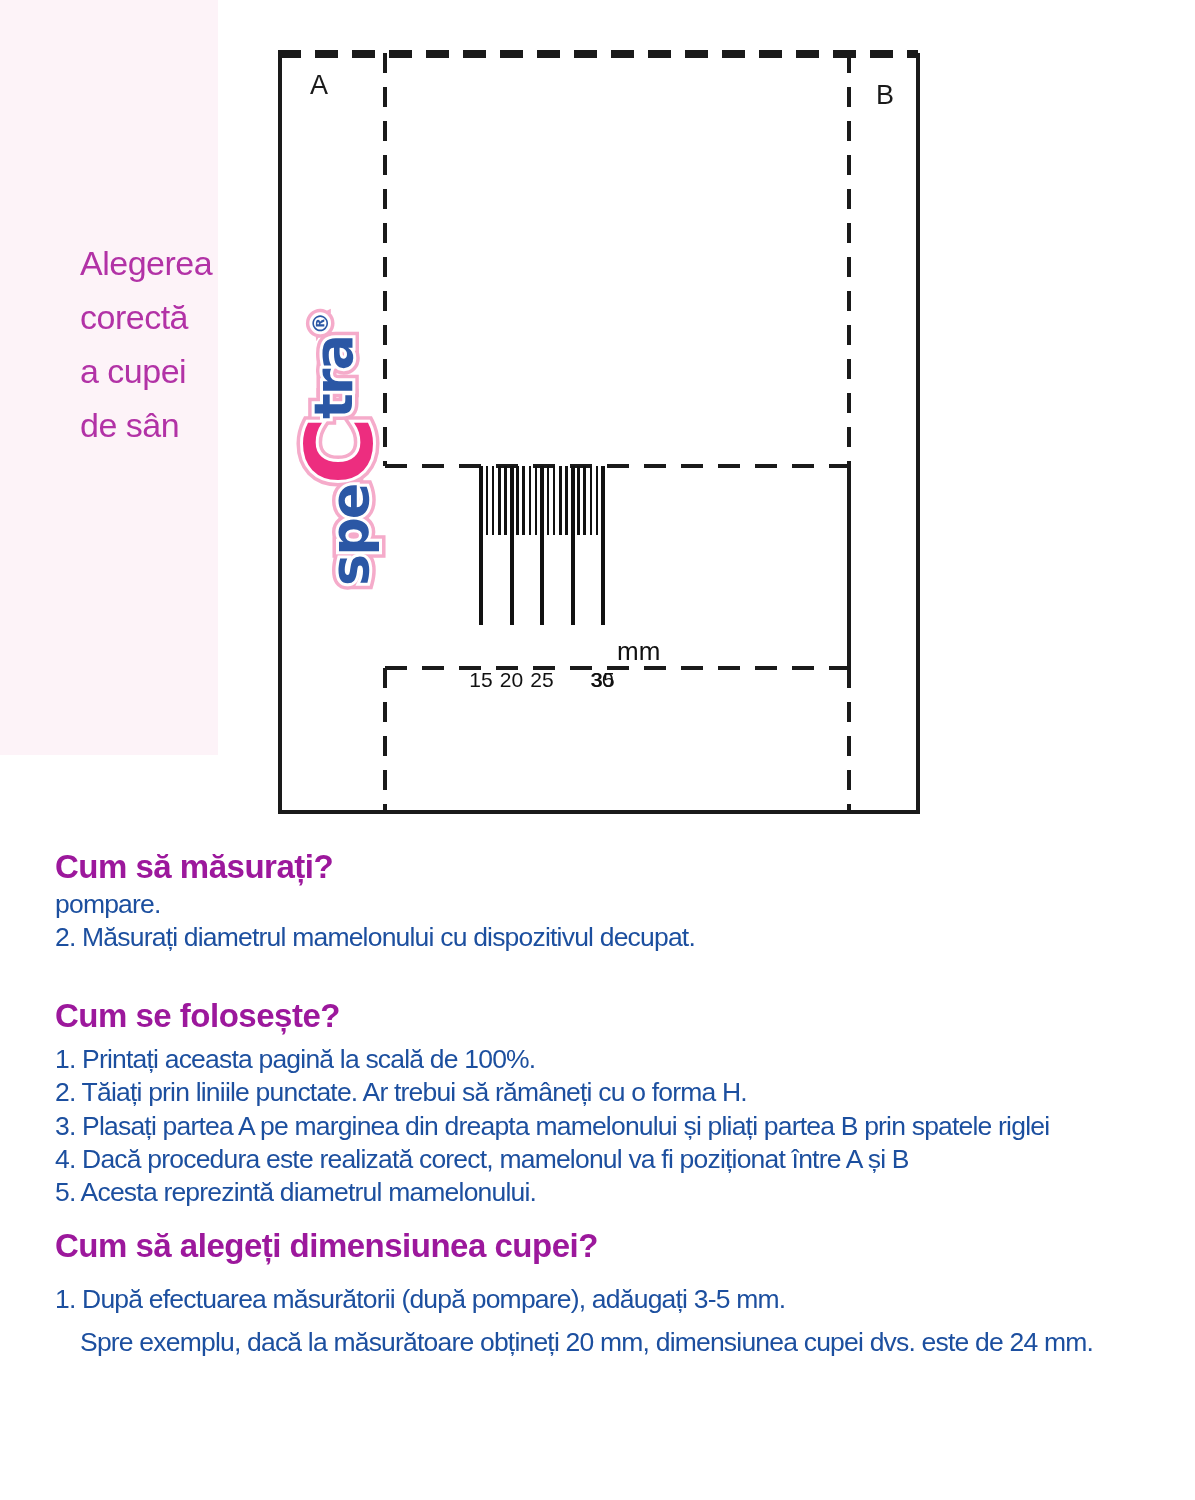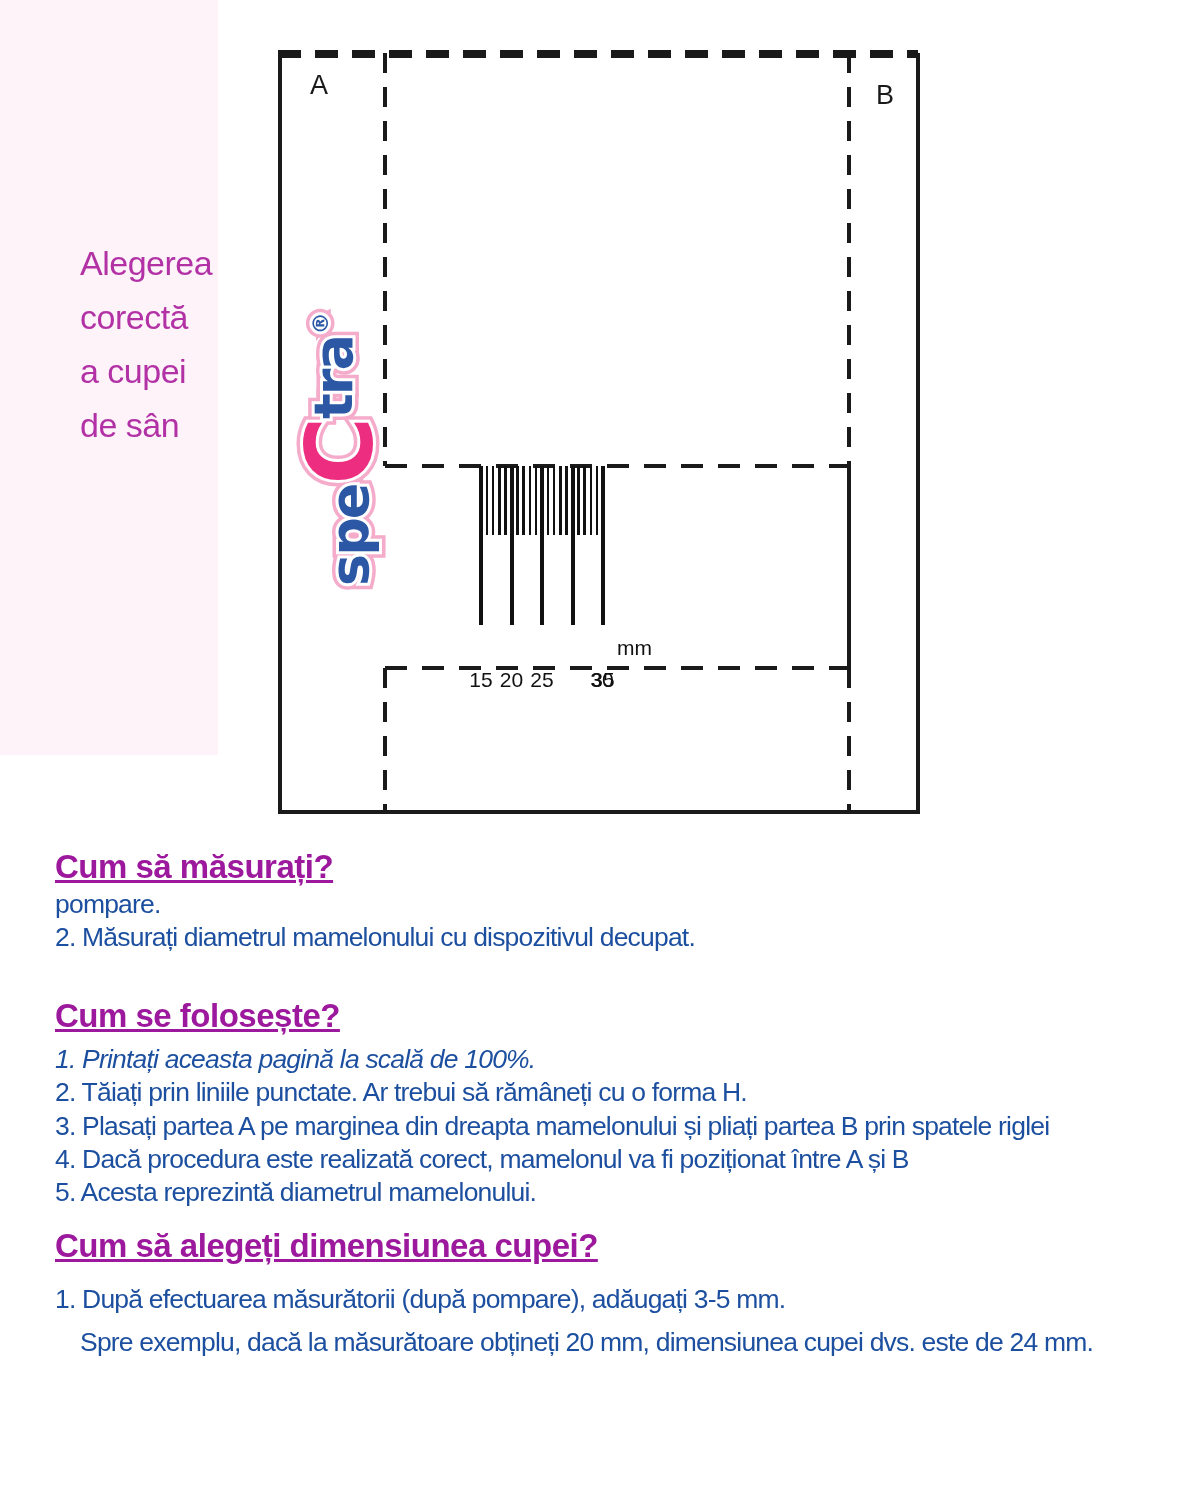--- a/index.html
+++ b/index.html
@@ -23,43 +23,43 @@
     background:repeating-linear-gradient(90deg,#1a1a1a 0 23px,transparent 23px 37px);}
   .dash-v{position:absolute;width:4px;
     background:repeating-linear-gradient(180deg,#1a1a1a 0 20px,transparent 20px 34px);}
   .corner-label{position:absolute;font-size:27px;color:#1a1a1a;}
 
   
   .tick{position:absolute;background:#111;}
   .tick.major{width:4px;}
   .tick.minor{width:2.5px;}
   .ruler-label{position:absolute;font-size:21px;color:#111;text-align:center;margin-top:32px;}
-  .ruler-unit{position:absolute;font-size:21px;color:#111;}
+  .ruler-unit{position:absolute;font-size:26px;color:#111;}
 
   
   .logo-rot{position:absolute;left:281px;top:328px;width:264px;height:106px;
     transform-origin:0 0;transform:rotate(-90deg) translateX(-264px);}
   .logo-layer{position:absolute;left:6px;top:2px;white-space:nowrap;
     font-family:"DejaVu Sans", sans-serif;font-weight:bold;letter-spacing:-2px;}
   .logo-layer .t-spe{font-size:54px;}
   .logo-layer .t-c{font-size:92px;position:relative;top:4px;}
   .logo-layer .t-tra{font-size:54px;position:relative;top:-16px;}
   .logo-layer .t-reg{font-size:22px;position:relative;top:-40px;left:2px;}
   .layer-pink{color:#f5abca;-webkit-text-stroke:13px #f5abca;}
   .layer-white{color:#ffffff;-webkit-text-stroke:6px #ffffff;}
   .layer-fill .t-spe,.layer-fill .t-tra,.layer-fill .t-reg{color:#2b57a5;}
   .layer-fill .t-c{color:#ed2d7f;}
 
   
   .copy{position:absolute;left:55px;top:846px;width:1140px;}
-  .heading{font-size:33px;font-weight:bold;color:#9c189c;line-height:42px;letter-spacing:-0.5px;text-decoration:underline;}
+  .heading{font-size:33px;font-weight:bold;color:#9c189c;line-height:42px;letter-spacing:-0.5px;}
   .line{font-size:26.5px;color:#1c4f9f;line-height:33.4px;letter-spacing:-0.8px;white-space:nowrap;}
   .mt-body{margin-top:12px;}
   .mt-h2{margin-top:40px;}
-  .mt-items{margin-top:6px;font-style:italic;}
+  .mt-items{margin-top:6px;}
   .mt-h3{margin-top:15px;}
   .mt-last1{margin-top:16px;}
   .mt-last2{margin-top:10px;}
   .indent{padding-left:25px;}
 </style>
 </head>
 <body>
 
 <div class="page">
 

